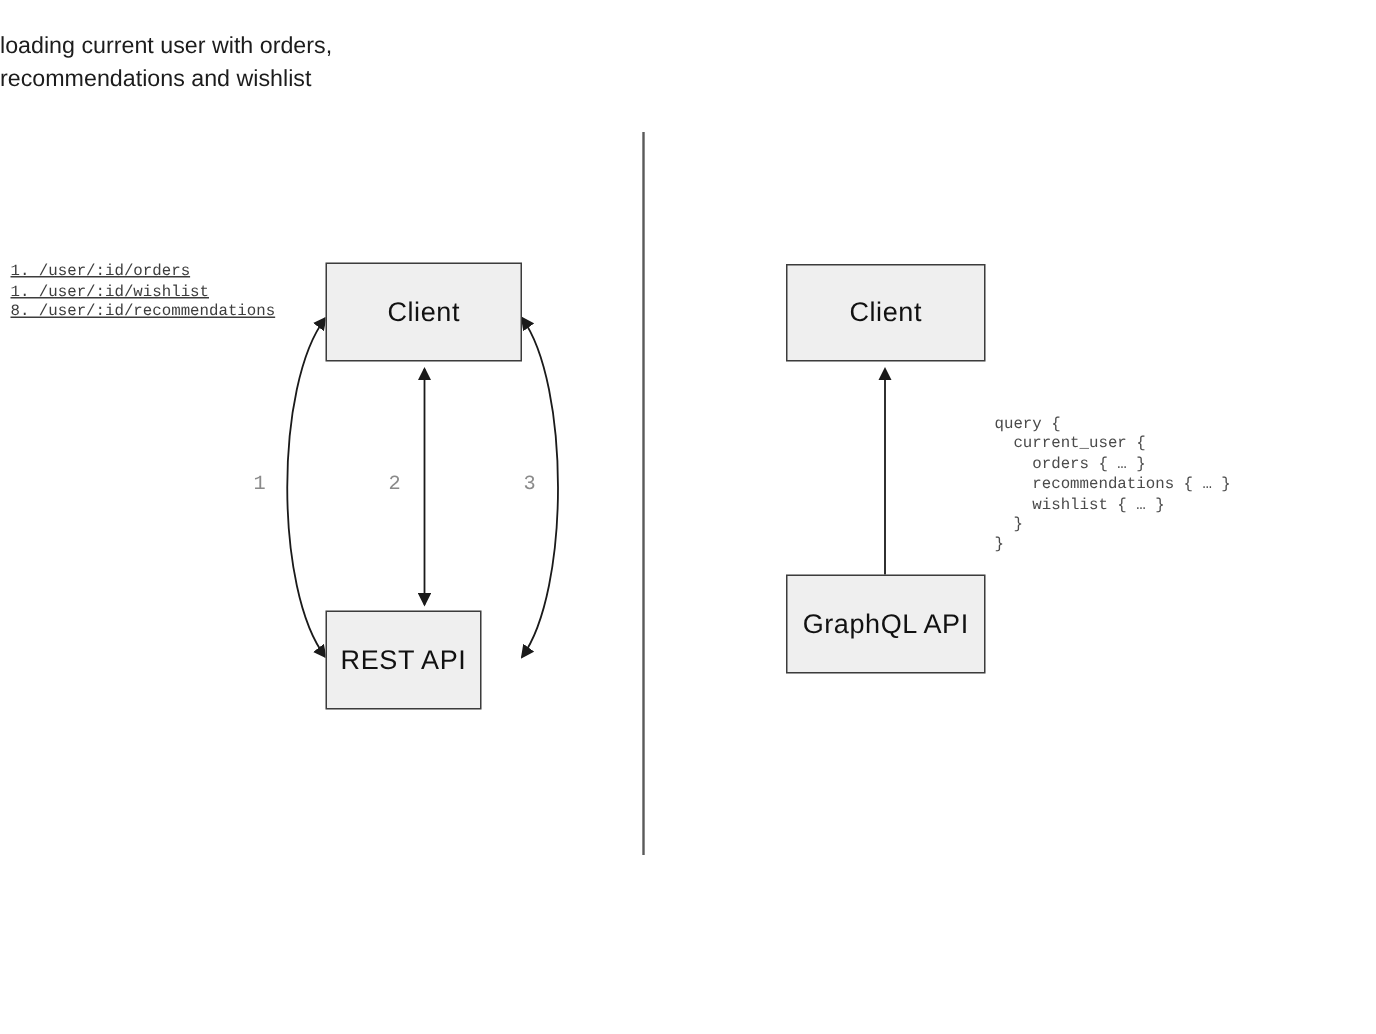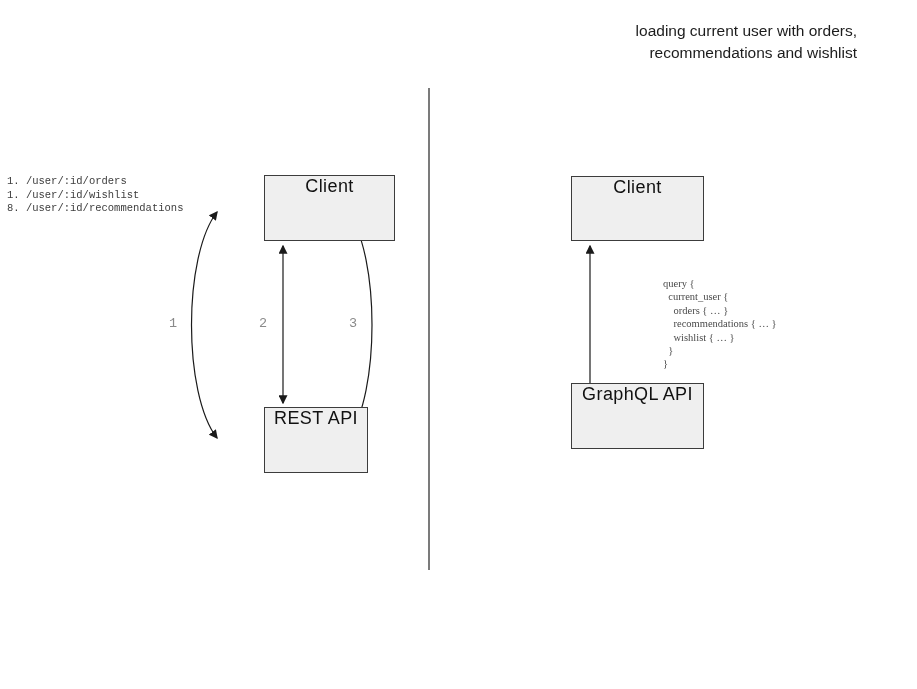--- a/index.html
+++ b/index.html
@@ -13,63 +13,62 @@
     width: 917px;
     height: 689px;
     background: #ffffff;
     overflow: hidden;
   }
   .title {
     position: absolute;
     left: 0;
     top: 20px;
     width: 857px;
-    text-align: right;
+    text-align: left;
     font-size: 15.5px;
     line-height: 22px;
     color: #1c1c1c;
   }
   .overlay {
     position: absolute;
     left: 0;
     top: 0;
     width: 917px;
     height: 689px;
     pointer-events: none;
   }
   .node {
     position: absolute;
     background: #efefef;
     border: 1.3px solid #3c3c3c;
     display: flex;
-    align-items: flex-start;
+    align-items: center;
     justify-content: center;
     font-size: 18px;
     letter-spacing: 0.4px;
     color: #111111;
     box-sizing: border-box;
-    margin-left: 47px;
   }
   .node-client-left  { left: 217px; top: 175px; width: 131px; height: 66px; }
   .node-rest-api     { left: 217px; top: 407px; width: 104px; height: 66px; }
   .node-client-right { left: 524px; top: 176px; width: 133px; height: 65px; }
   .node-graphql-api  { left: 524px; top: 383px; width: 133px; height: 66px; }
 
   .mono {
     font-family: "Liberation Mono", "DejaVu Sans Mono", monospace;
   }
   .endpoints {
     position: absolute;
     left: 7px;
     top: 175px;
     font-size: 10.5px;
     line-height: 13.5px;
     color: #3d3d3d;
   }
-  .endpoints div { white-space: pre; }
+  .endpoints div { white-space: pre; text-decoration: underline; }
 
   .arrow-label {
     position: absolute;
     width: 16px;
     text-align: center;
     font-size: 13.5px;
     line-height: 16px;
     color: #8a8a8a;
   }
   .arrow-label-1 { left: 165px; top: 316px; }
@@ -77,21 +76,21 @@
   .arrow-label-3 { left: 345px; top: 316px; }
 
   .query-block {
     position: absolute;
     left: 663px;
     top: 277px;
     font-size: 10.5px;
     line-height: 13.4px;
     color: #4a4a4a;
   }
-  .query-block div { white-space: pre; font-family: Liberation Serif, serif; }
+  .query-block div { white-space: pre; }
 </style>
 </head>
 <body>
 
 <div class="canvas">
 
   <div class="title">
     <div>loading current user with orders,</div>
     <div>recommendations and wishlist</div>
   </div>

